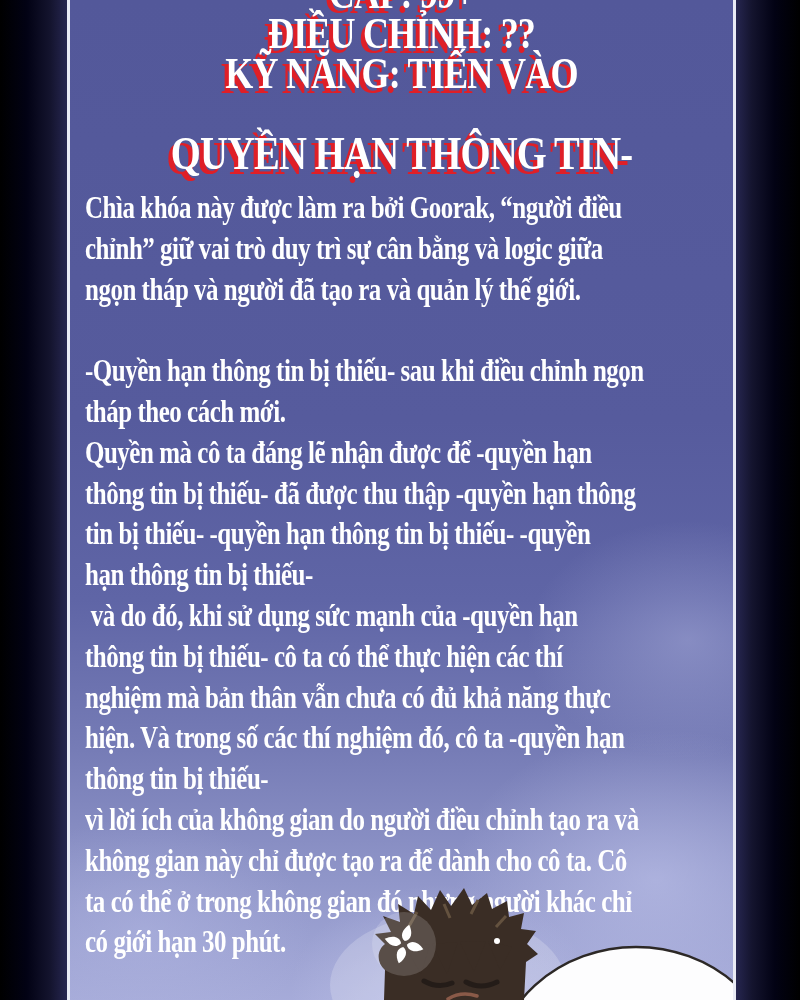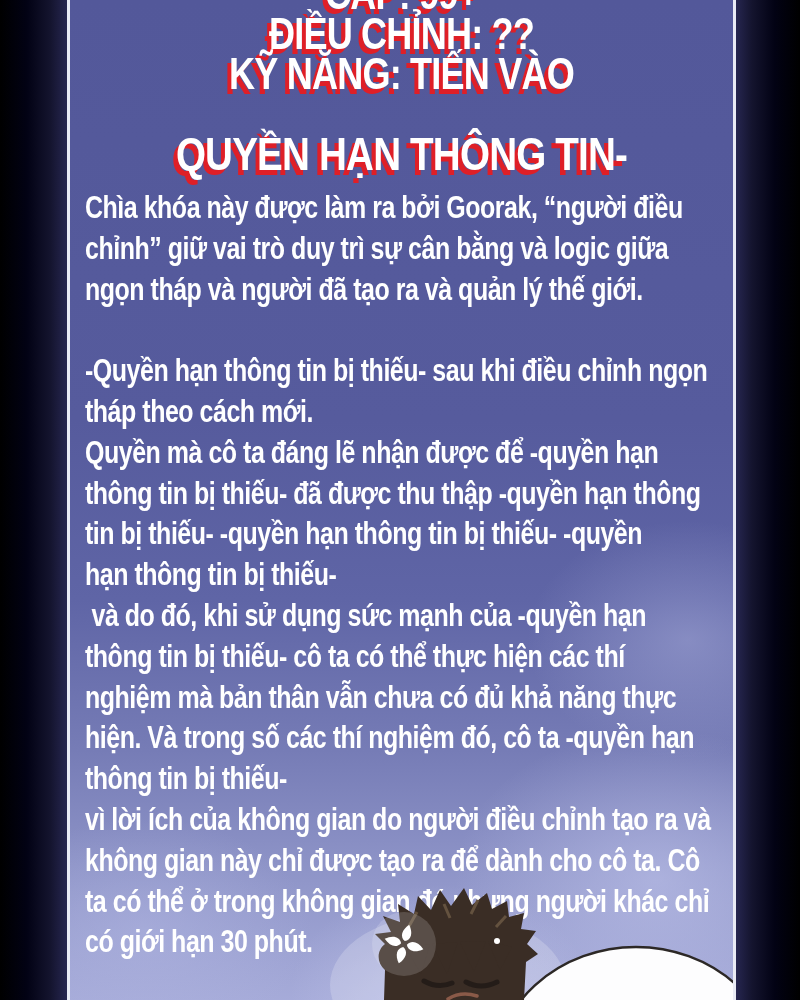--- a/index.html
+++ b/index.html
@@ -3,21 +3,21 @@
 <meta charset="utf-8">
 <style>
   :root{
     --accent-red:#df1f27;
     --text:#ffffff;
     --border-line:#e9ebf5;
   }
   html,body{margin:0;padding:0;background:#000;}
   .stage{
     position:relative;width:800px;height:1000px;overflow:hidden;
-    font-family:Liberation Sans, sans-serif;font-weight:bold;
+    font-family:Liberation Serif, serif;font-weight:bold;
     -webkit-font-smoothing:antialiased;
   }
   
   .panel-bg{
     position:absolute;inset:0;
     background:
       radial-gradient(230px 170px at 86% 64%, rgba(168,173,218,.50), rgba(168,173,218,0) 70%),
       radial-gradient(280px 210px at 82% 88%, rgba(196,200,238,.55), rgba(196,200,238,0) 72%),
       radial-gradient(240px 160px at 18% 93%, rgba(180,185,228,.45), rgba(180,185,228,0) 70%),
       radial-gradient(200px 140px at 55% 99%, rgba(210,214,245,.45), rgba(210,214,245,0) 75%),

